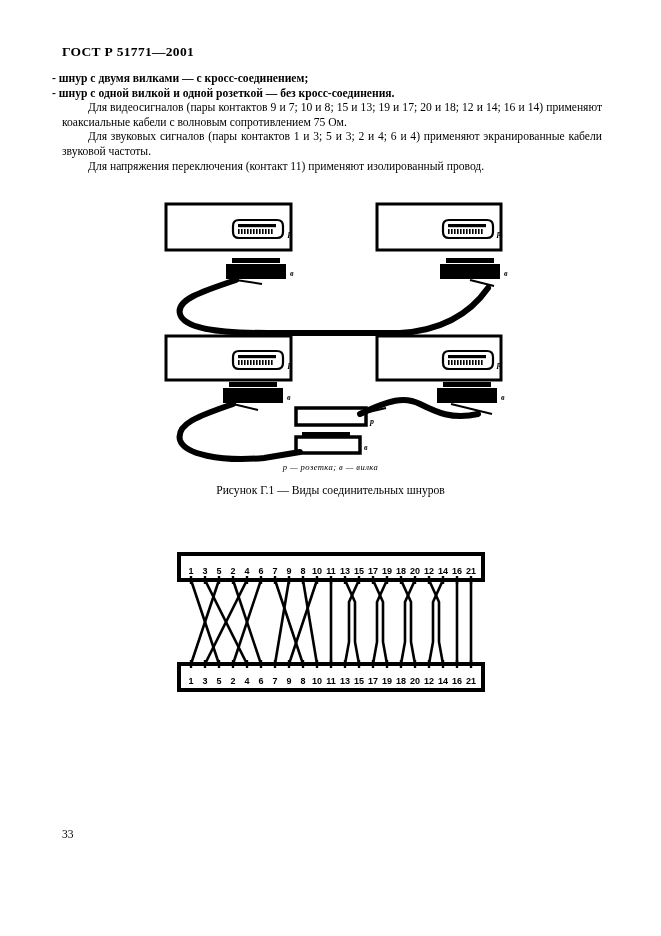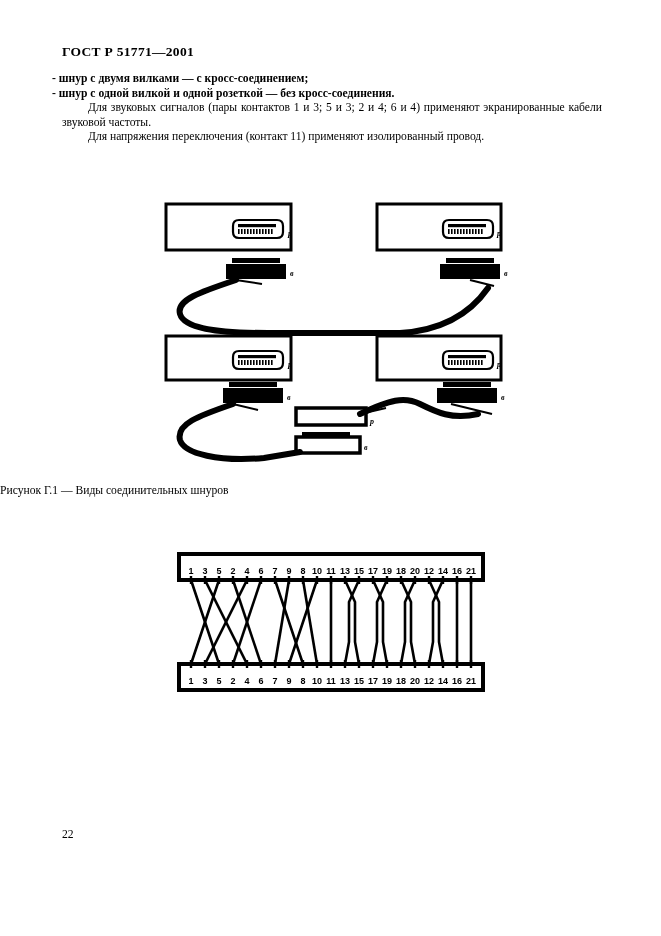--- a/index.html
+++ b/index.html
@@ -72,21 +72,21 @@
     position: absolute;
     width: 661px;
     text-align: center;
     font-size: 8.6px;
     font-style: italic;
     letter-spacing: 0.4px;
   }
   .fig-caption {
     position: absolute;
     width: 661px;
-    text-align: left;
+    text-align: center;
     font-size: 11.6px;
   }
   .fig-caption.wide {
     left: 0;
     width: 661px;
     padding: 0 62px;
     box-sizing: border-box;
     line-height: 14.6px;
   }
 
@@ -123,20 +123,21 @@
 </head>
 <body>
 
 <div class="page">
 
   <div class="std-header">ГОСТ Р 51771—2001</div>
 
   <div class="body-text">
     <p class="dash-item">-  шнур с двумя вилками — с кросс-соединением;</p>
     <p class="dash-item">-  шнур с одной вилкой и одной розеткой — без кросс-соединения.</p>
+    <p class="para-indent">Для видеосигналов (пары контактов 9 и 7; 10 и 8; 15 и 13; 19 и 17; 20 и 18; 12 и 14; 16 и 14) применяют коаксиальные кабели с волновым сопротивлением 75  Ом.</p>
     <p class="para-indent">Для звуковых сигналов (пары контактов 1 и 3; 5 и 3; 2 и 4; 6 и 4) применяют экранированные кабели звуковой частоты.</p>
     <p class="para-indent">Для напряжения переключения (контакт 11) применяют изолированный провод.</p>
   </div>
 
   <div class="fig1">
     <svg width="661" height="270" viewBox="0 0 661 270">
 
       <g>
         <rect x="166" y="8" width="125" height="46" fill="none" stroke="#000" stroke-width="3"></rect>
 
@@ -270,20 +271,21 @@
 
       <path d="M233,208 C 198,220 176,228 180,244 C 184,258 220,266 264,262 L 300,256" fill="none" stroke="#000" stroke-width="6" stroke-linecap="round"></path>
       <path d="M233,208 L 258,214" fill="none" stroke="#000" stroke-width="2"></path>
 
       <path d="M360,218 C 390,204 404,200 420,208 C 436,216 452,224 478,218" fill="none" stroke="#000" stroke-width="6" stroke-linecap="round"></path>
       <path d="M360,218 L 386,212" fill="none" stroke="#000" stroke-width="2"></path>
       <path d="M451,208 L 492,218" fill="none" stroke="#000" stroke-width="2"></path>
     </svg>
   </div>
 
+  <div class="fig-legend" style="top:462px;">р — розетка; в — вилка</div>
   <div class="fig-caption" style="top:484px;">Рисунок Г.1 — Виды соединительных шнуров</div>
 
   <div class="fig2">
     <svg id="fig2svg" width="320" height="148" viewBox="0 0 320 148">
 
       <rect x="8" y="6" width="304" height="26" fill="none" stroke="#000" stroke-width="4"></rect>
 
       <rect x="8" y="116" width="304" height="26" fill="none" stroke="#000" stroke-width="4"></rect>
       <g id="fig2-pins">
           <text x="20" y="26" text-anchor="middle" class="num-label">1</text>
@@ -391,14 +393,14 @@
           <path d="M244,32 L234,54 L234,94 L230,116" fill="none" stroke="#000" stroke-width="2.6" stroke-linejoin="miter"></path>
           <path d="M258,32 L268,54 L268,94 L272,116" fill="none" stroke="#000" stroke-width="2.6" stroke-linejoin="miter"></path>
           <path d="M272,32 L262,54 L262,94 L258,116" fill="none" stroke="#000" stroke-width="2.6" stroke-linejoin="miter"></path>
           <path d="M286,32 L286,116" fill="none" stroke="#000" stroke-width="2.6" stroke-linejoin="miter"></path>
           <path d="M300,32 L300,116" fill="none" stroke="#000" stroke-width="2.6" stroke-linejoin="miter"></path>
         </g>
     </svg>
   </div>
 
 
-  <div class="page-number">22</div>
+  <div class="page-number">33</div>
 </div>
 
 </body></html>

